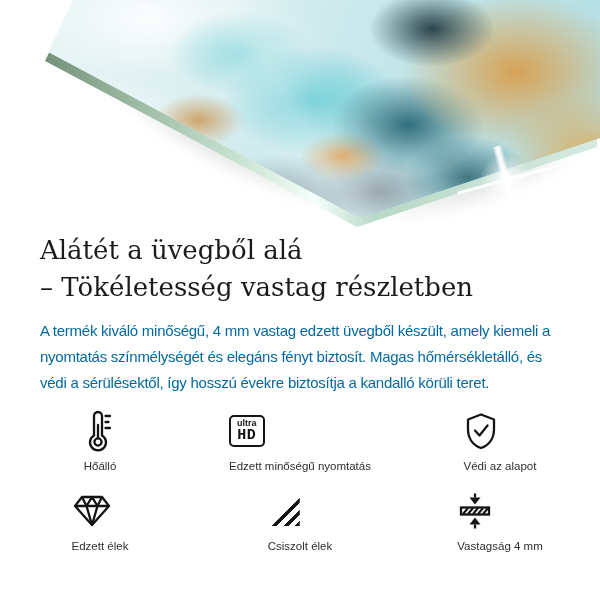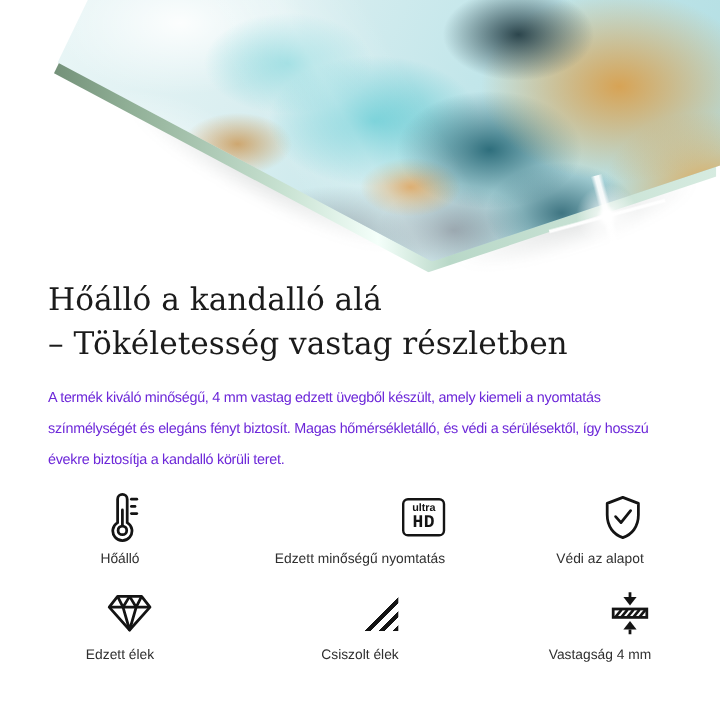--- a/index.html
+++ b/index.html
@@ -38,27 +38,27 @@
     background:
       radial-gradient(circle at 50% 50%, rgba(255,255,255,1) 0 4px, rgba(255,255,255,.6) 9px, rgba(255,255,255,0) 26px),
       linear-gradient(to bottom, transparent 47%, rgba(255,255,255,.95) 49% 51%, transparent 53%),
       linear-gradient(90deg, transparent 45%, rgba(255,255,255,.9) 48.5% 51.5%, transparent 55%);}
 
   
   .content{padding:0 40px;}
   h1.heading{margin:2px 0 0 0;font-family:"DejaVu Serif","Liberation Serif",serif;
     font-weight:400;color:#1b1b1b;font-size:26px;line-height:37px;}
   h1.heading span{display:block;}
-  p.description{margin:12px 5px 0 0;color:#6d28d9;font-size:12px;line-height:26px;
+  p.description{margin:12px 5px 0 0;color:#0369a1;font-size:15px;line-height:26px;
     letter-spacing:-0.25px;}
 
   
   .features{margin-top:12px;width:600px;margin-left:-40px;display:grid;
     grid-template-columns:1fr 1fr 1fr;row-gap:16px;justify-items:center;}
-  .feature{display:flex;flex-direction:column;align-items:flex-end;}
+  .feature{display:flex;flex-direction:column;align-items:flex-start;}
   .icon-box{height:46px;display:flex;align-items:center;justify-content:center;}
   .feature-label{margin-top:6px;font-size:11.5px;color:#2f2f2f;letter-spacing:0;}
   svg.fi{stroke:#141414;fill:none;stroke-width:2.3;}
   .hd-badge{display:inline-flex;flex-direction:column;align-items:center;justify-content:center;
     border:2.5px solid #141414;border-radius:5px;padding:2px 6px;color:#141414;line-height:1;}
   .hd-badge .t{font-size:9px;font-weight:700;}
   .hd-badge .b{font-size:15px;font-weight:800;letter-spacing:.5px;font-family:Liberation Mono, monospace;}
   .stripes{width:32px;height:30px;clip-path:polygon(0 100%,100% 0,100% 100%);
     background:repeating-linear-gradient(135deg,#141414 0 3.5px,transparent 3.5px 8px);}
 </style>
@@ -70,21 +70,21 @@
   <div class="hero">
     <div class="shadow-a"></div>
     <div class="shadow-b"></div>
     <div class="glass-edge glass-clip"></div>
     <div class="glass-top glass-clip"></div>
     <div class="sparkle"></div>
   </div>
 
   <div class="content">
     <h1 class="heading">
-      <span>Hőálló a kandalló alá</span>
+      <span>Alátét a üvegből alá</span>
       <span>– Tökéletesség vastag részletben</span>
     </h1>
 
     <p class="description">A termék kiváló minőségű, 4 mm vastag edzett üvegből készült, amely kiemeli a nyomtatás színmélységét és elegáns fényt biztosít. Magas hőmérsékletálló, és védi a sérülésektől, így hosszú évekre biztosítja a kandalló körüli teret.</p>
 
     <div class="features">
 
       <div class="feature">
         <div class="icon-box">
           <svg class="fi" width="28" height="44" viewBox="0 0 28 44" stroke-linecap="round">

